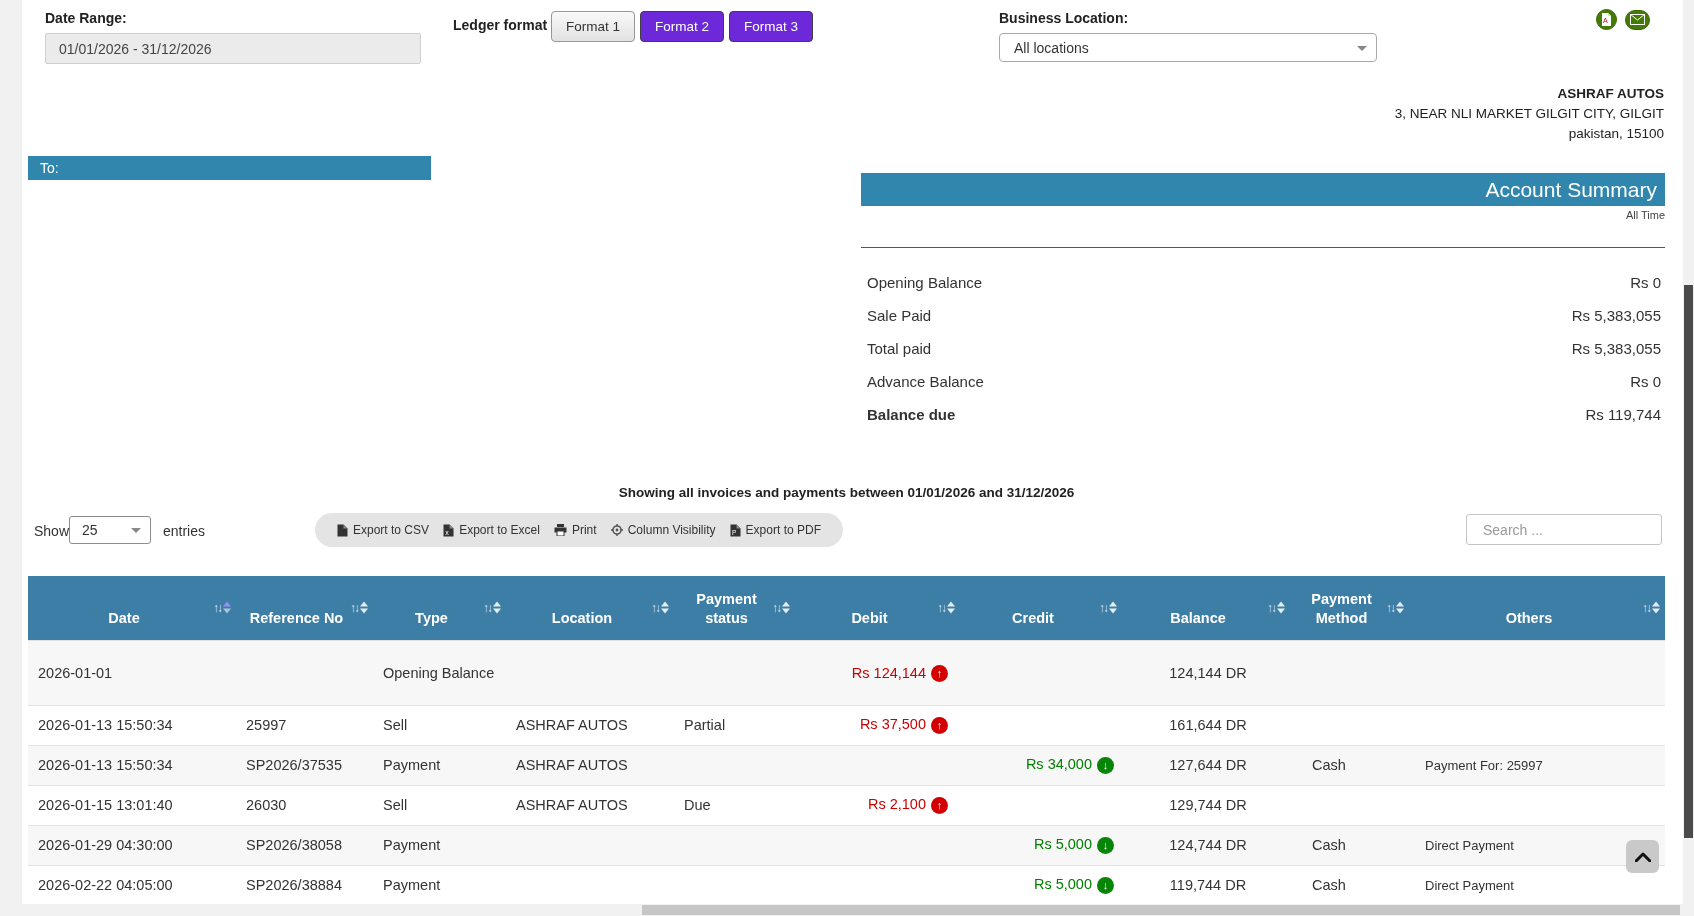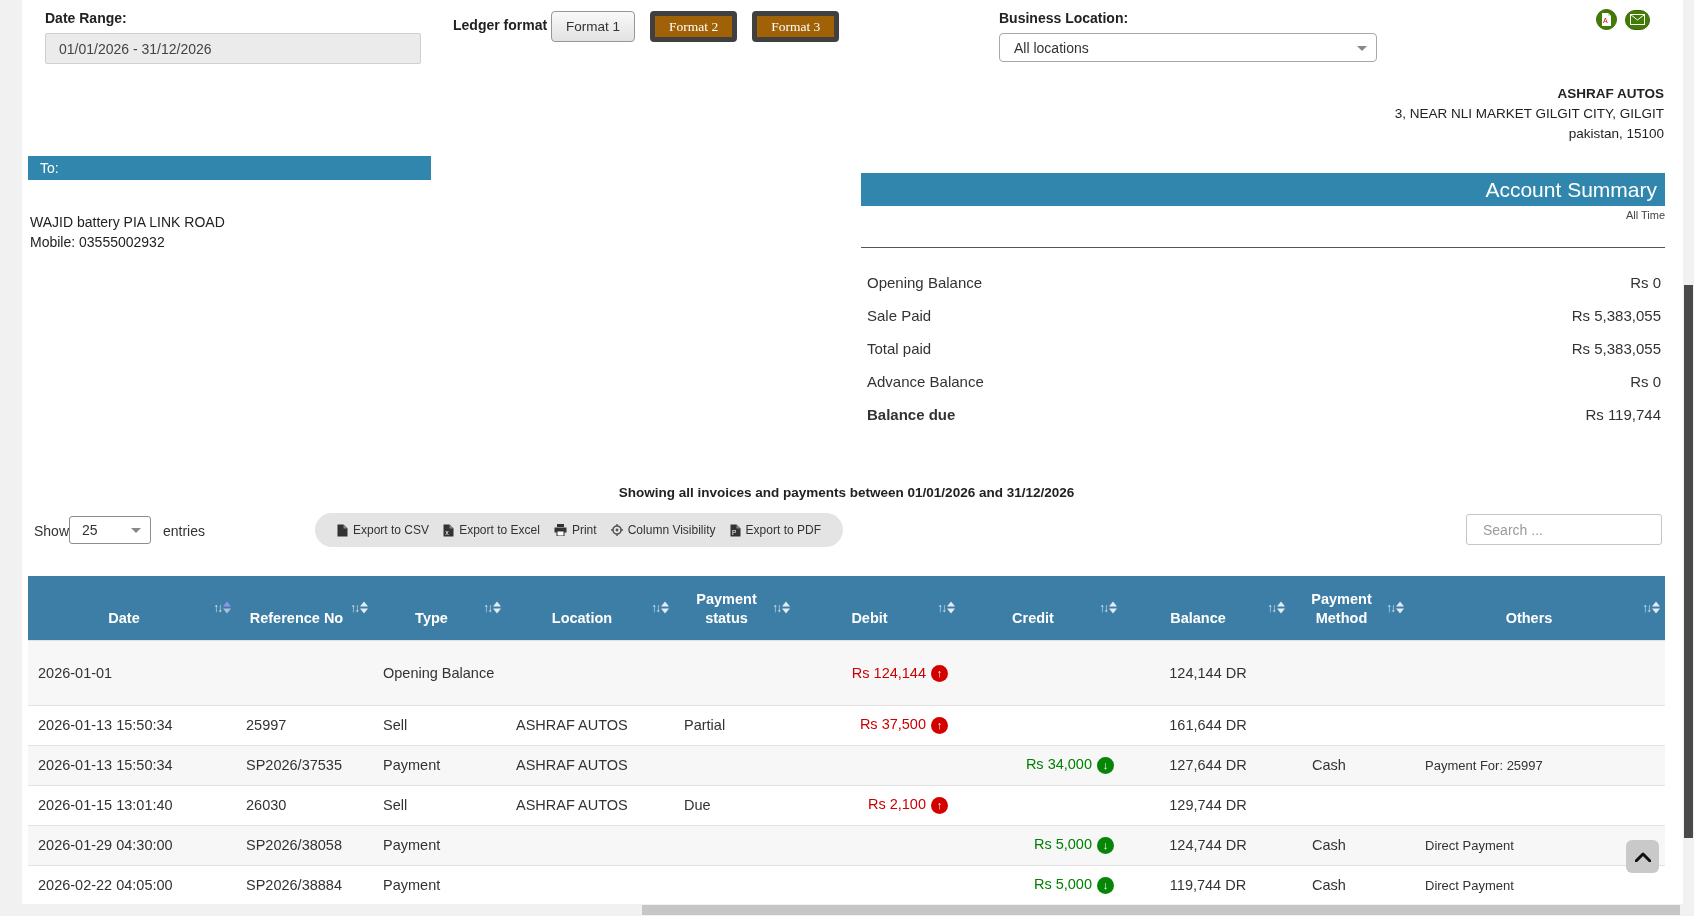--- a/index.html
+++ b/index.html
@@ -8,25 +8,25 @@
   .page { position:relative; width:1694px; height:916px; background:#fff; }
 
   .left-strip { position:absolute; left:0; top:0; width:22px; height:916px; background:#f1f1f1; }
 
   .lbl { position:absolute; font-size:14px; font-weight:bold; color:#222; }
 
   
   .date-input { position:absolute; left:45px; top:33px; width:376px; height:31px;
                 background:#ebebeb; border:1px solid #cfcfcf; border-radius:2px;
                 font-size:14px; color:#444; padding-left:13px; font-family:"Liberation Sans",sans-serif; }
-  .format-group { position:absolute; left:551px; top:11px; display:flex; gap:15px; }
+  .format-group { position:absolute; left:551px; top:11px; display:flex; gap:5px; }
   .fmt-btn { height:31px; padding:0 14px; font-size:13.5px; border-radius:4px; cursor:pointer;
              display:flex; align-items:center; font-family:"Liberation Sans",sans-serif; }
   .fmt-off { background:linear-gradient(#f9f9f9,#e2e2e2); border:1px solid #979797; color:#333; }
-  .fmt-on  { background:#a16207; border:5px solid #404040; color:#fff;font-family:Liberation Serif, serif; }
+  .fmt-on  { background:#6d28d9; border:1px solid #404040; color:#fff; }
 
   .fake-select { position:absolute; border:1px solid #a9a9a9; border-radius:4px; background:#fff;
                  font-size:14px; color:#333; display:flex; align-items:center; }
   .fake-select .caret { position:absolute; right:9px; top:50%; margin-top:-2px;
                         width:0; height:0; border-left:5px solid transparent;
                         border-right:5px solid transparent; border-top:5px solid #888; }
   #bl-select { left:999px; top:33px; width:378px; height:29px; padding-left:14px; }
 
   .hdr-icons { position:absolute; left:1596px; top:9px; display:flex; gap:8px; align-items:center; }
   .icon-btn { background:#447a06; border:1px solid #3a6900; display:flex; align-items:center;
@@ -149,24 +149,20 @@
     </div>
   </div>
 
   <div class="company">
     <div class="name">ASHRAF AUTOS</div>
     <div>3, NEAR NLI MARKET GILGIT CITY, GILGIT</div>
     <div>pakistan, 15100</div>
   </div>
 
   <div class="to-bar">To:</div>
-  <div class="recipient">
-    <div>WAJID battery PIA LINK ROAD</div>
-    <div>Mobile: 03555002932</div>
-  </div>
 
   <div class="summary">
     <div class="bar">Account Summary</div>
     <div class="alltime">All Time</div>
     <hr>
     <div class="rows">
       <div class="srow">
         <span class="s-label">Opening Balance</span>
         <span class="s-value">Rs 0</span>
       </div>

